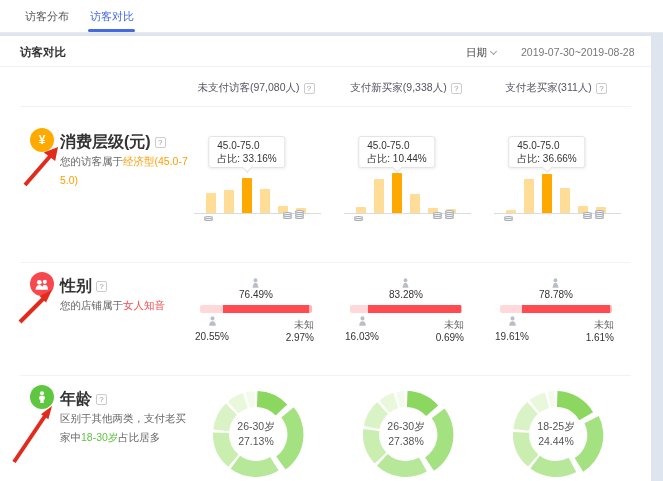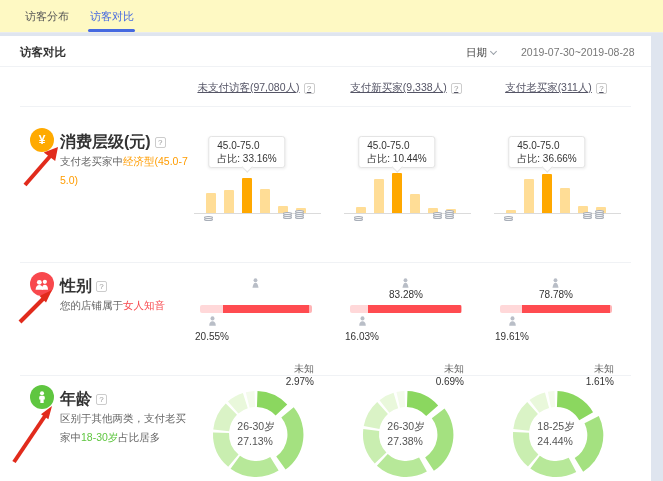--- a/index.html
+++ b/index.html
@@ -1,39 +1,39 @@
 <!DOCTYPE html>
 <html><head>
 <meta charset="utf-8">
 <style>
   * { margin:0; padding:0; box-sizing:border-box; }
   body { font-family:"Liberation Sans","DejaVu Sans",sans-serif; }
   .page { position:relative; width:663px; height:481px; overflow:hidden; background:#dfe5ef; }
 
   
-  .tabbar { position:absolute; top:0; left:0; width:663px; height:33px; background:#fef9c3; border-bottom:1px solid #e9ebee; }
+  .tabbar { position:absolute; top:0; left:0; width:663px; height:33px; background:#ffffff; border-bottom:1px solid #e9ebee; }
   .tab { position:absolute; top:0; height:33px; line-height:33px; font-size:11px; color:#555; cursor:pointer; }
   .tab.t0 { left:25px; }
   .tab.t1 { left:90px; color:#4569e0; }
   .tab-underline { position:absolute; left:88px; bottom:0; width:47px; height:3px; background:#4569e0; border-radius:2px; }
 
   
   .card { position:absolute; top:36px; left:0; width:651px; height:445px; background:#fff; }
   .panel-title { position:absolute; left:20px; top:9px; font-size:11.5px; font-weight:bold; color:#333; }
   .date-ctl { position:absolute; left:466px; top:10px; font-size:10.5px; color:#444; cursor:pointer; }
   .caret { display:inline-block; width:5px; height:5px; border-right:1.3px solid #9aa0a8; border-bottom:1.3px solid #9aa0a8; transform:rotate(45deg); margin-left:4px; vertical-align:2px; }
   .date-value { position:absolute; left:521px; top:10px; font-size:10.5px; color:#777; cursor:pointer; }
   .divider { position:absolute; height:1px; background:#f0f2f5; }
   .d1 { left:0; top:30px; width:651px; }
   .d2 { left:20px; top:70px; width:611px; }
   .d3 { left:20px; top:226px; width:611px; }
   .d4 { left:20px; top:339px; width:611px; }
 
   .c0 { left:181px; } .c1 { left:331px; } .c2 { left:481px; }
-  .colhead { position:absolute; top:44px; width:150px; height:16px; display:flex; align-items:center; justify-content:center; gap:4px; font-size:10.5px; color:#556;text-decoration:underline; }
+  .colhead { position:absolute; top:44px; width:150px; height:16px; display:flex; align-items:center; justify-content:center; gap:4px; font-size:10.5px; color:#556; }
   .help-badge { display:inline-flex; align-items:center; justify-content:center; width:11px; height:11px; border:1px solid #ccc; border-radius:2px; font-size:8px; color:#999; background:#fff; flex:0 0 auto; cursor:pointer; }
 
   
   .row-label { position:absolute; left:0; width:178px; }
   .r1 { top:92px; } .r2 { top:236px; } .r3 { top:349px; }
   .row-icon { position:absolute; left:30px; top:0; width:24px; height:24px; border-radius:50%; display:flex; align-items:center; justify-content:center; color:#fff; font-weight:bold; font-size:12px; }
   .row-title-line { position:absolute; left:60px; top:4px; display:flex; align-items:center; gap:4px; }
   .row-title { font-size:16px; font-weight:bold; color:#333; }
   .row-desc { position:absolute; left:60px; top:24px; width:130px; font-size:10.5px; color:#666; line-height:19px; word-break:break-all; }
   .hl-orange { color:#ff9c00; } .hl-red { color:#f8484d;margin-top:43px; } .hl-green { color:#5fc640;text-align:center; }
@@ -49,27 +49,27 @@
   .coin { width:9px; height:3.5px; border:1px solid #a8aeb8; border-radius:50%; background:#f2f3f5; margin-top:-1.5px; }
   .coins-left { position:absolute; left:23px; top:89px; }
   .coins-group { position:absolute; left:102px; top:83px; display:flex; gap:3px; align-items:flex-end; }
 
   .gender-cell { top:236px; height:75px; }
   .g-ficon { position:absolute; left:69px; top:3px; }
   .g-fpct { position:absolute; left:0; top:17px; width:150px; text-align:center; font-size:10px; color:#333; }
   .g-bar { position:absolute; left:19px; top:33px; width:112px; height:8px; border-radius:2px; overflow:hidden; display:flex; }
   .g-bar div { height:100%; }
   .g-male { position:absolute; left:8px; top:44px; width:46px; text-align:center; font-size:10px; color:#333; line-height:13px; }
-  .g-unk { position:absolute; right:17px; top:46px; text-align:right; font-size:10px; line-height:13px; color:#333;margin-top:44px; }
+  .g-unk { position:absolute; right:17px; top:46px; text-align:right; font-size:10px; line-height:13px; color:#333; }
   .g-unk .u-label { color:#666; }
   .icon-gray { fill:#b9bec7; }
 
   .donut-cell { top:349px; height:96px; }
   .donut-box { position:absolute; left:27px; top:1px; width:96px; height:96px; }
-  .donut-center { position:absolute; left:75px; top:49px; transform:translate(-50%,-50%); font-size:10.5px; color:#555; line-height:15px; white-space:nowrap; }
+  .donut-center { position:absolute; left:75px; top:49px; transform:translate(-50%,-50%); text-align:center; font-size:10.5px; color:#555; line-height:15px; white-space:nowrap; }
 
   
   .arrow { position:absolute; z-index:5; }
   .a1 { left:18px; top:140px; } .a2 { left:14px; top:284px; } .a3 { left:6px; top:396px; }
 </style>
 </head>
 <body>
 
 <div class="page">
 
@@ -98,21 +98,21 @@
         <span class="help-badge">?</span>
       </div>
     <div class="divider d2"></div>
 
     <div class="row-label r1">
       <div class="row-icon" style="background:#FFAA00">¥</div>
       <div class="row-title-line">
           <span class="row-title">消费层级(元)</span>
           <span class="help-badge">?</span>
         </div>
-      <div class="row-desc"><span>支付老买家中</span><span class="hl-orange">经济型(45.0-75.0)</span></div>
+      <div class="row-desc"><span>您的访客属于</span><span class="hl-orange">经济型(45.0-75.0)</span></div>
     </div>
 
     <div class="cell bar-cell c0">
       <div class="tooltip">
         <div>45.0-75.0</div>
         <div><span>占比:</span> <span>33.16%</span></div>
       </div>
       <div class="bars">
           <div style="width: 10px; height: 20px; border-radius: 1px 1px 0px 0px; background: rgb(255, 221, 150);"></div>
           <div style="width: 10px; height: 23px; border-radius: 1px 1px 0px 0px; background: rgb(255, 221, 150);"></div>
@@ -222,20 +222,21 @@
           <span class="help-badge">?</span>
         </div>
       <div class="row-desc"><span>您的店铺属于</span><span class="hl-red">女人知音</span></div>
     </div>
 
     <div class="cell gender-cell c0">
       <div class="g-ficon"><svg viewBox="0 0 12 12" width="11" height="11" class="icon-gray">
             <circle cx="6" cy="2.4" r="2.1"></circle>
             <path d="M6 5.2 C7.8 5.2 8.6 7 9.3 10.5 L2.7 10.5 C3.4 7 4.2 5.2 6 5.2 Z"></path>
           </svg></div>
+      <div class="g-fpct">76.49%</div>
       <div class="g-bar">
           <div style="width: 20.55%; background: rgb(255, 216, 217);"></div>
           <div style="width: 76.49%; background: rgb(255, 75, 80);"></div>
           <div style="width: 2.97%; background: rgb(255, 180, 182);"></div>
         </div>
       <div class="g-male"><svg viewBox="0 0 12 12" width="11" height="11" class="icon-gray">
             <circle cx="6" cy="2.6" r="2.2"></circle>
             <path d="M2.4 10.5 C2.4 7.6 3.8 5.8 6 5.8 C8.2 5.8 9.6 7.6 9.6 10.5 Z"></path>
           </svg><div>20.55%</div></div>
       <div class="g-unk">

